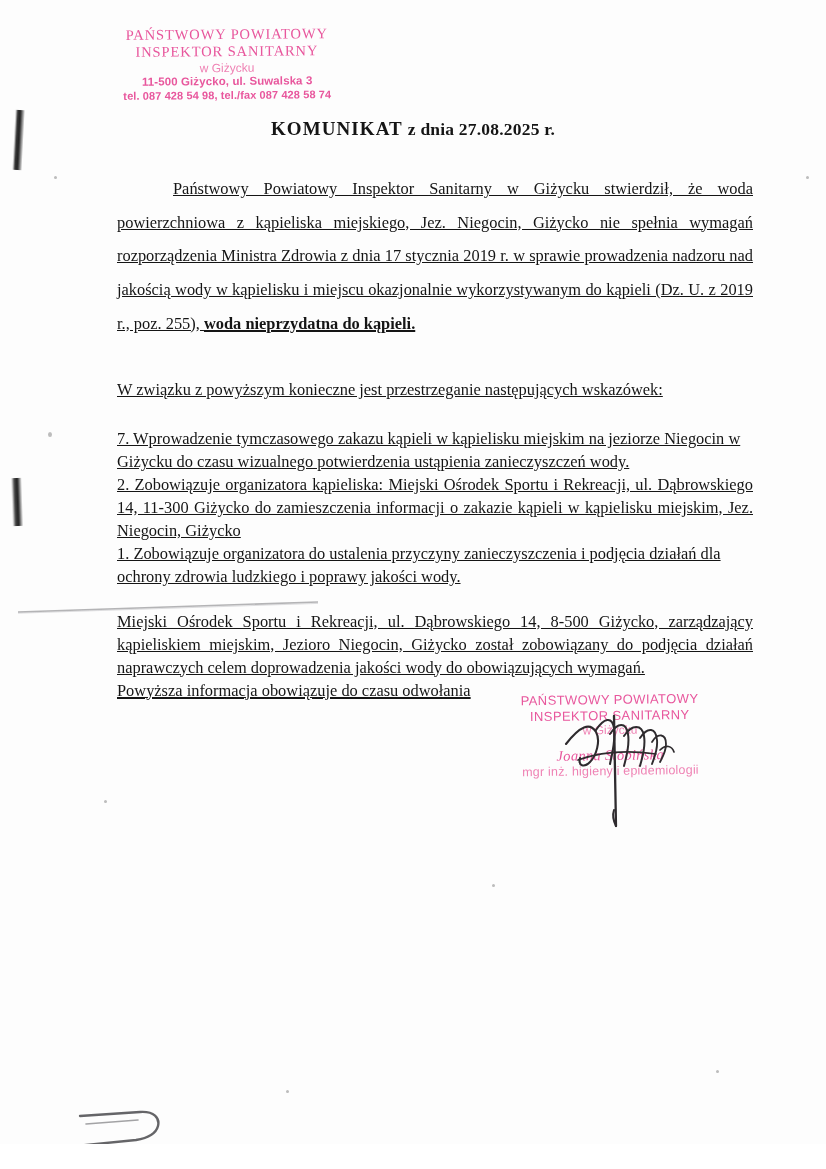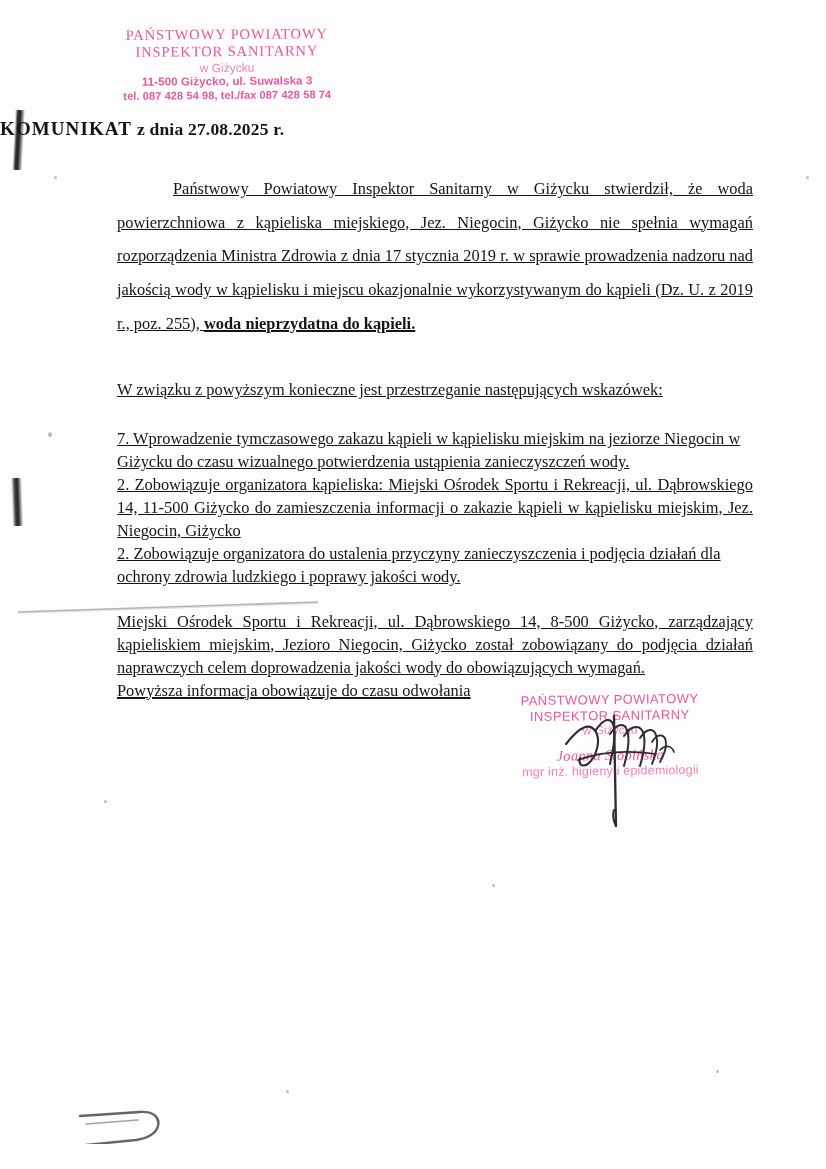--- a/index.html
+++ b/index.html
@@ -80,21 +80,21 @@
     letter-spacing: 0.1px;
   }
   .stamp-l5 { font-size: 11px; }
 
   
   .doc-title {
     position: absolute;
     left: 0;
     top: 118px;
     width: 826px;
-    text-align: left;
+    text-align: center;
     font-size: 19px;
     font-weight: 700;
     letter-spacing: 0.2px;
   }
   .doc-title .t-main { letter-spacing: 1.1px; }
   .doc-title .t-sub  { font-size: 17.5px; }
 
   
   .body-area {
     position: absolute;
@@ -213,22 +213,22 @@
   </div>
 
   <div class="body-area">
 
     <p class="para-lead"><span>Państwowy Powiatowy Inspektor Sanitarny w Giżycku stwierdził, że woda powierzchniowa z kąpieliska miejskiego, Jez. Niegocin, Giżycko nie spełnia wymagań rozporządzenia Ministra Zdrowia z dnia  17 stycznia 2019 r.  w sprawie prowadzenia nadzoru nad jakością wody w kąpielisku i miejscu okazjonalnie wykorzystywanym do kąpieli (Dz. U. z 2019 r., poz. 255), </span><span class="bold-underline">woda nieprzydatna do kąpieli.</span></p>
 
     <p class="para-intro">W związku z powyższym konieczne jest przestrzeganie następujących wskazówek:</p>
 
     <div class="list-block">
       <p class="list-item">7. Wprowadzenie tymczasowego zakazu kąpieli w kąpielisku miejskim na jeziorze Niegocin w Giżycku do czasu wizualnego potwierdzenia ustąpienia zanieczyszczeń wody.</p>
-      <p class="list-item justified">2. Zobowiązuje organizatora kąpieliska: Miejski Ośrodek Sportu i Rekreacji, ul. Dąbrowskiego 14, 11-500 Giżycko do zamieszczenia informacji o zakazie kąpieli w kąpielisku miejskim, Jez. Niegocin, Giżycko</p>
-      <p class="list-item">2. Zobowiązuje organizatora do ustalenia przyczyny zanieczyszczenia i podjęcia działań dla ochrony zdrowia ludzkiego i poprawy jakości wody.</p>
+      <p class="list-item justified">2. Zobowiązuje organizatora kąpieliska: Miejski Ośrodek Sportu i Rekreacji, ul. Dąbrowskiego 14, 11-300 Giżycko do zamieszczenia informacji o zakazie kąpieli w kąpielisku miejskim, Jez. Niegocin, Giżycko</p>
+      <p class="list-item">1. Zobowiązuje organizatora do ustalenia przyczyny zanieczyszczenia i podjęcia działań dla ochrony zdrowia ludzkiego i poprawy jakości wody.</p>
     </div>
 
     <div class="para-final">
       <p class="fin-justify">Miejski Ośrodek Sportu i Rekreacji, ul. Dąbrowskiego 14, 8-500 Giżycko, zarządzający kąpieliskiem miejskim, Jezioro Niegocin, Giżycko został zobowiązany do podjęcia działań naprawczych celem doprowadzenia jakości wody do obowiązujących wymagań.</p>
       <p class="underline-line">Powyższa informacja obowiązuje do czasu odwołania</p>
     </div>
 
   </div>
 
   <div class="sig-stamp" style="color: rgb(232, 87, 157);">

